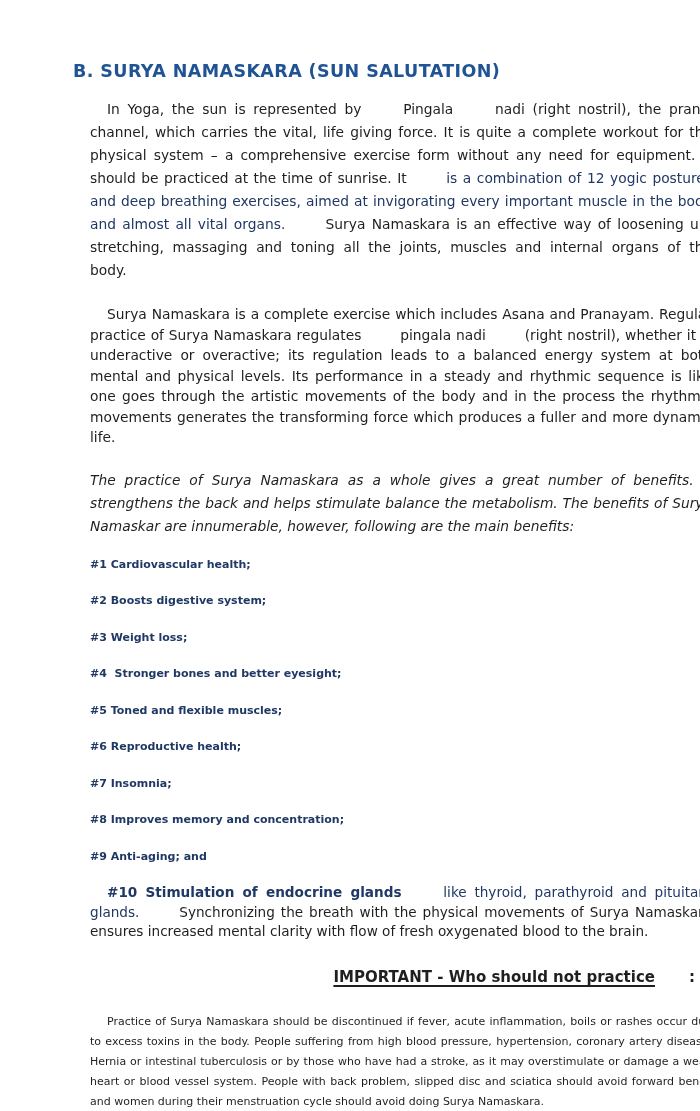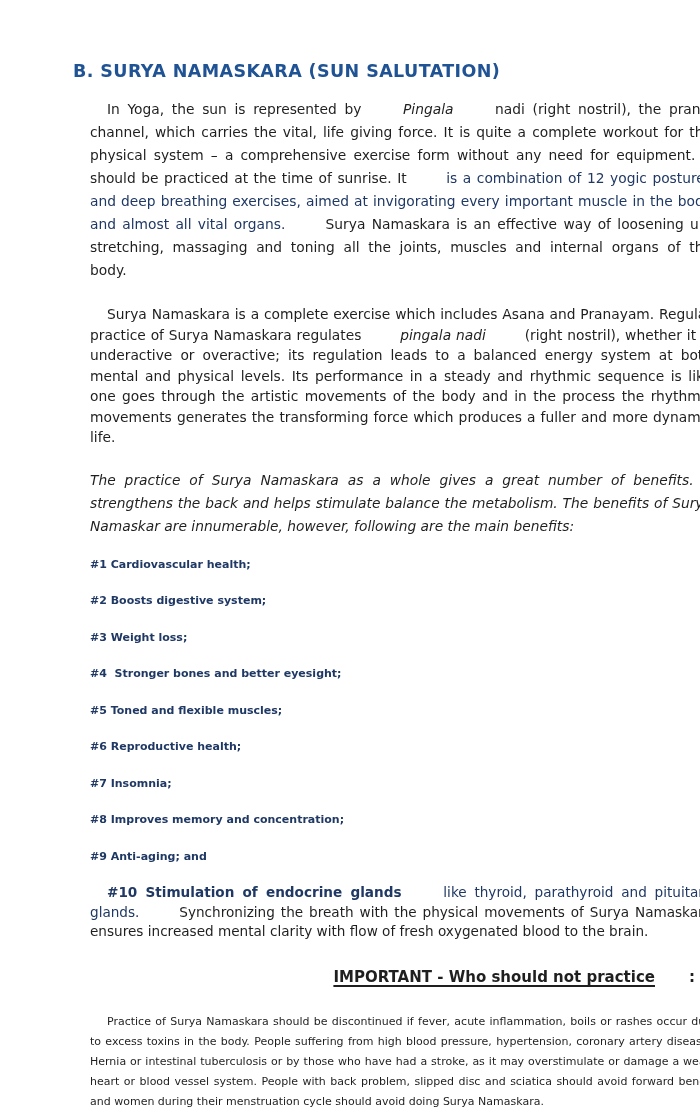--- a/index.html
+++ b/index.html
@@ -54,21 +54,21 @@
     margin-bottom: 23px;
     text-align: right;
   }
   .important-heading .u {
     text-decoration: underline;
     text-decoration-thickness: 1.5px;
     text-underline-offset: 3px;
   }
   .p-whonot { line-height: 20px; font-size: 11px; }
   
-  .i { font-style: italic; }
+  .i { }
   .b { font-weight: bold; }
   .navy { color: var(--navy, #1f3864); }
   .footer {
     position: absolute;
     left: 32px;
     right: 20px;
     top: 1066px;
     border-top: 1px solid var(--rule-gray, #d9d9d9);
     padding-top: 6px;
     font-size: 12.5px;

